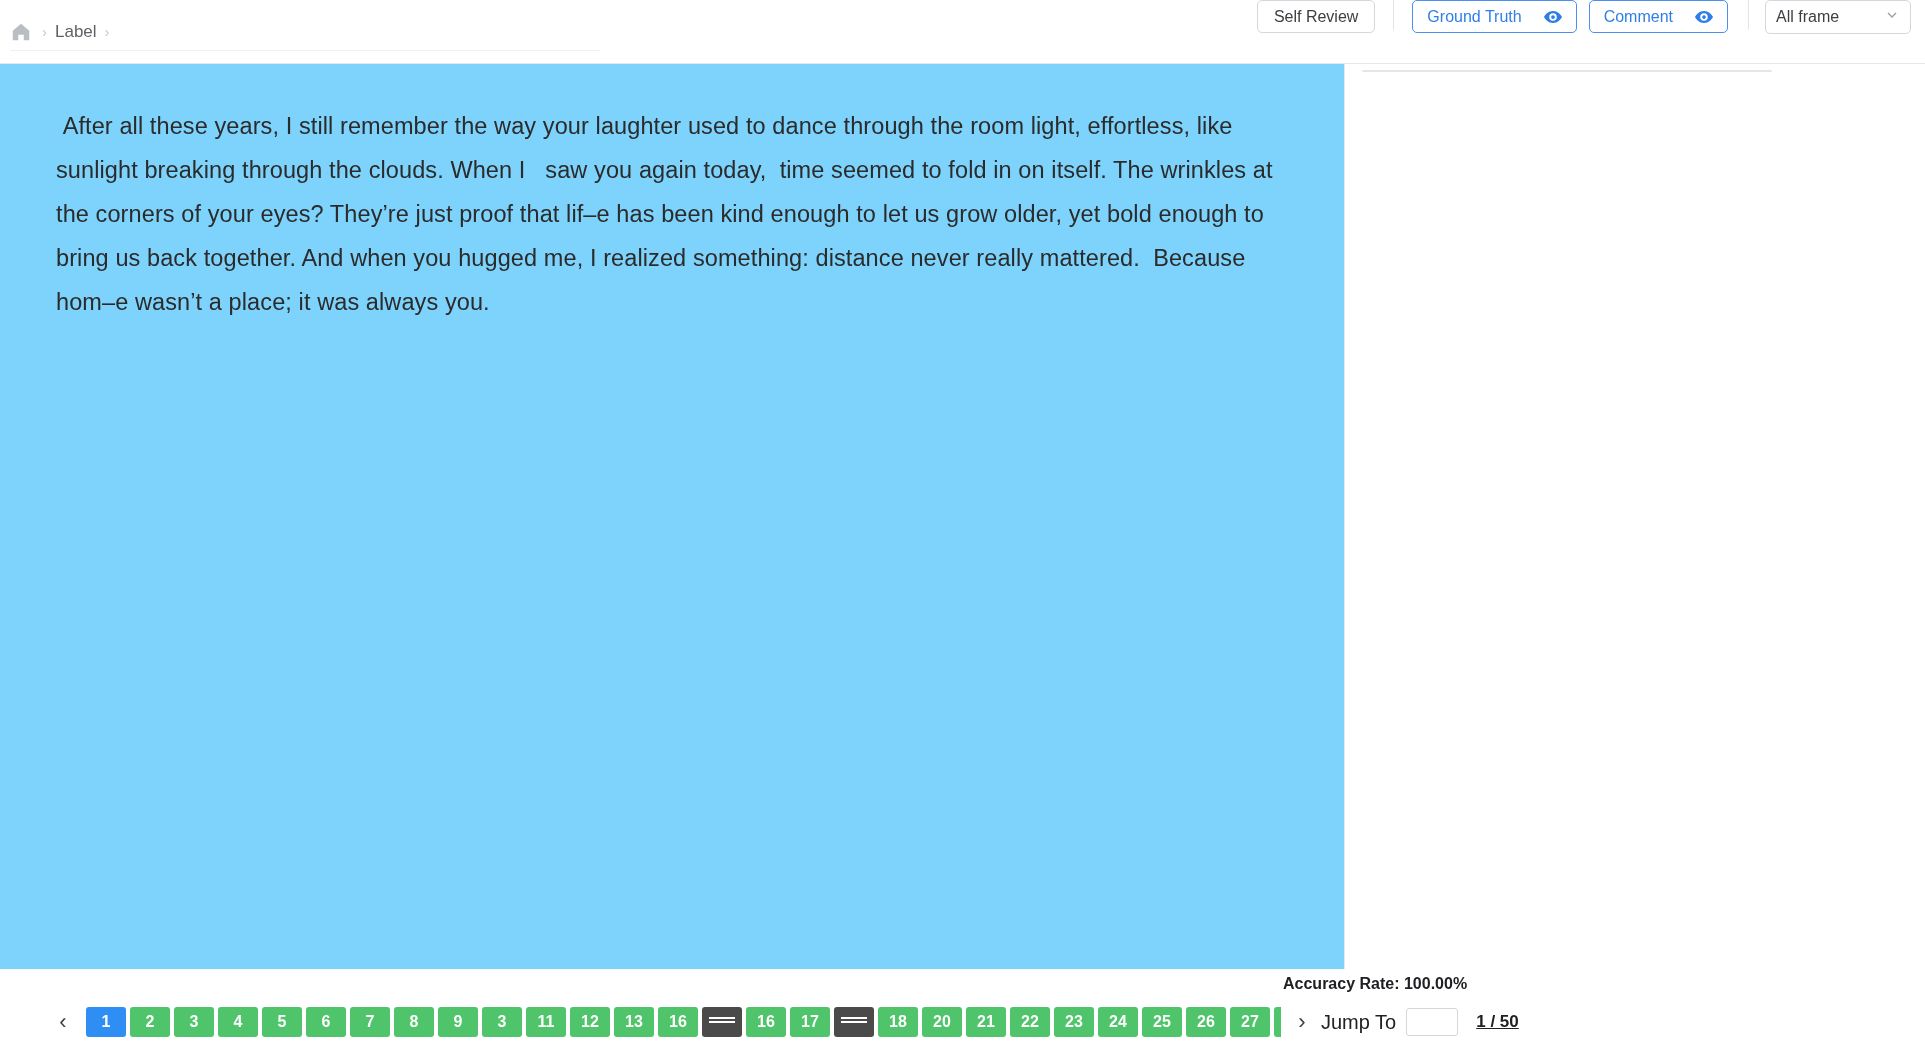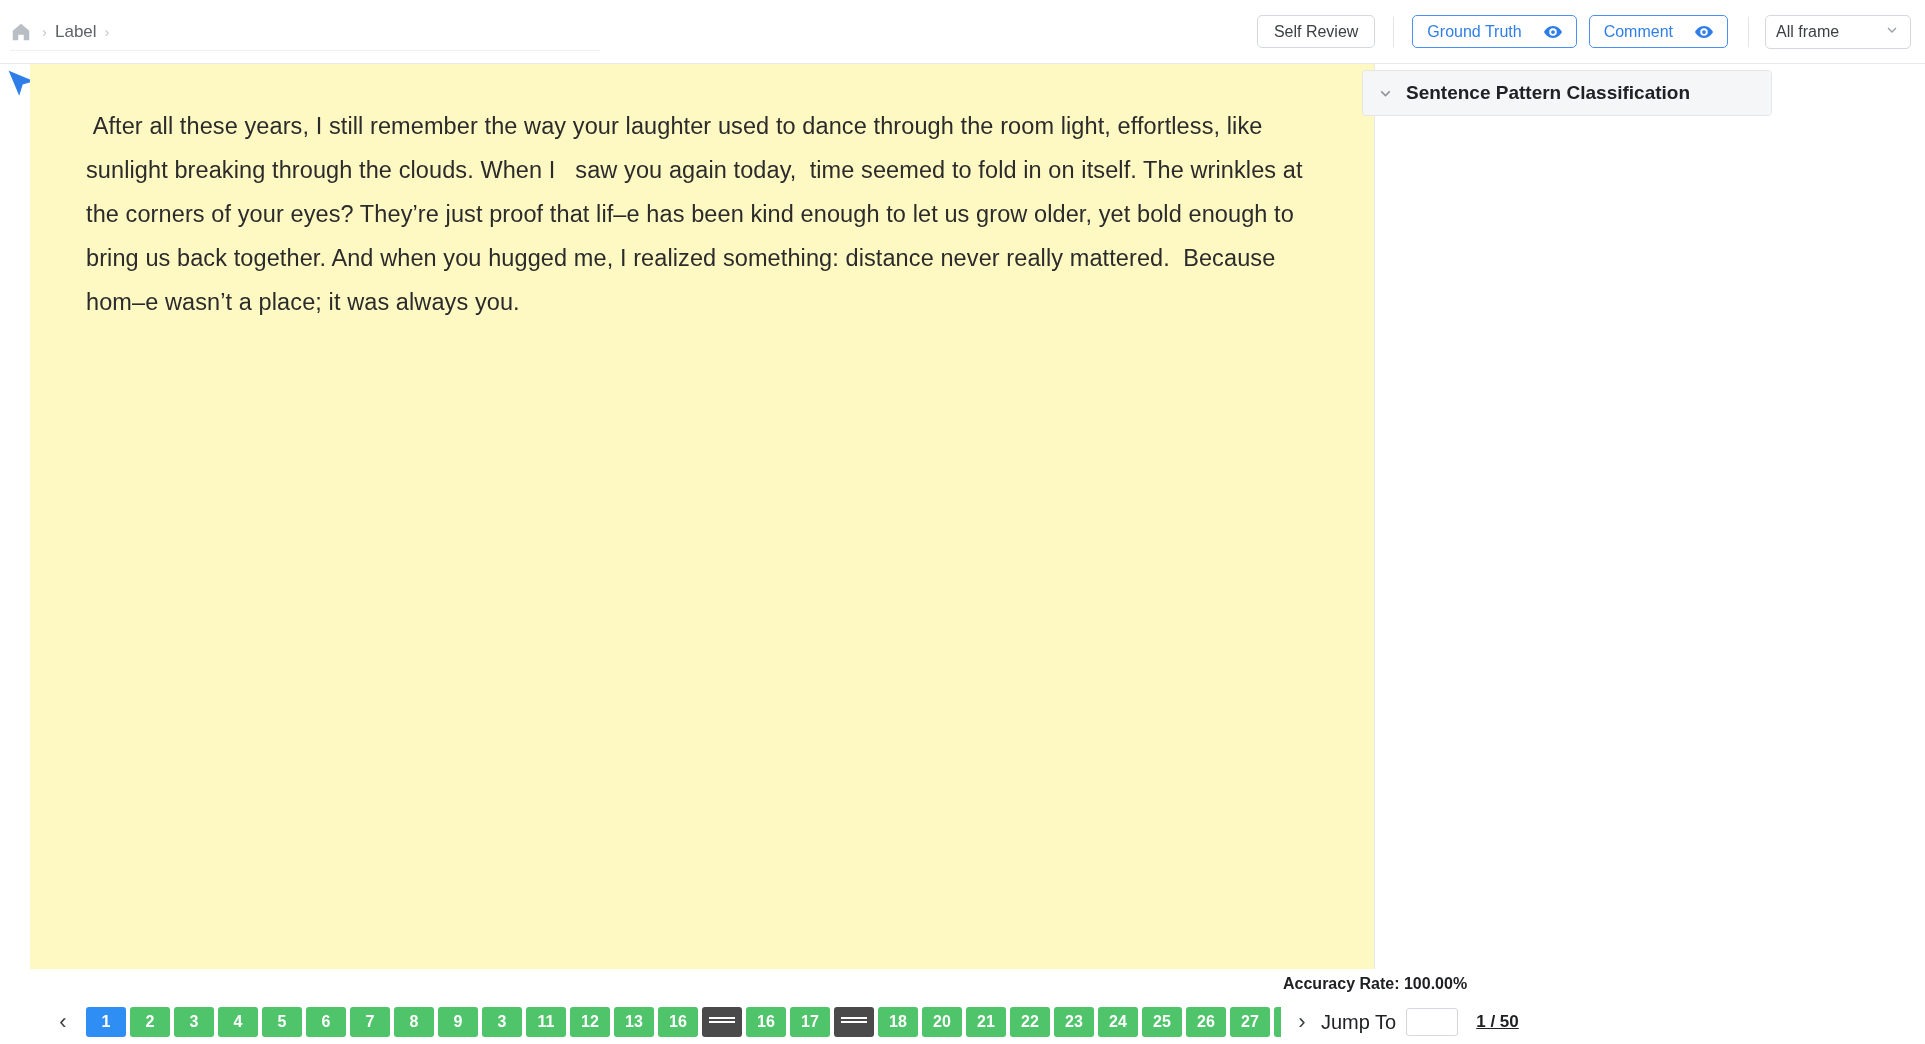--- a/index.html
+++ b/index.html
@@ -31,21 +31,21 @@
   }
   .crumb-sep { color: #c6cacd; font-size: 15px; margin: 0 8px; }
   .crumb-label { color: #5f6368; font-size: 17px; }
   .crumb-underline {
     position: absolute; left: 10px; top: 50px;
     width: 590px; height: 1px; background: #eef0f2;
   }
 
   .topbar-right {
     margin-left: auto;
-    display: flex; align-items: center;
+    display: flex; align-items: flex-start;
     height: 100%;
     padding-right: 14px;
   }
   .btn-self-review {
     height: 33px;
     padding: 0 16px;
     border: 1px solid #d4d8dc;
     border-radius: 5px;
     background: #ffffff;
     color: #3c4043;
@@ -96,23 +96,22 @@
     width: 34px; height: 34px;
     display: flex; align-items: center; justify-content: center;
     cursor: pointer;
   }
 
   
   .text-panel {
     position: absolute;
     left: 0; top: 64px;
     width: 1345px; height: 905px;
-    background: #fef9c3;
+    background: #7dd3fc;
     border-right: 1px solid #e6e8ea;
-    margin-left: 30px;
   }
   .doc-text {
     position: absolute;
     left: 56px; top: 40px;
     width: 1225px;
     font-size: 23.5px;
     line-height: 44px;
     color: #2b2b2b;
     letter-spacing: 0.1px;
     white-space: pre-wrap;
@@ -295,28 +294,20 @@
       <path d="M3 3l18 7.5-8 2.2-2.5 8z"></path>
     </svg>
 </div>
 
 <div class="text-panel">
   <div class="doc-text"> After all these years, I still remember the way your laughter used to dance through the room light, effortless, like sunlight breaking through the clouds. When I   saw you again today,  time seemed to fold in on itself. The wrinkles at the corners of your eyes? They’re just proof that lif–e has been kind enough to let us grow older, yet bold enough to bring us back together. And when you hugged me, I realized something: distance never really mattered.  Because hom–e wasn’t a place; it was always you.</div>
 </div>
 
 <div class="right-panel">
   <div class="panel-card">
-    <div class="panel-header">
-      <span class="chev-down">
-        <svg width="17" height="17" viewBox="0 0 24 24" fill="none" stroke="currentColor" stroke-width="2">
-            <path d="M6 9l6 6 6-6"></path>
-          </svg>
-      </span>
-      <span class="panel-title">Sentence Pattern Classification</span>
-    </div>
   </div>
 </div>
 
 <div class="accuracy">Accuracy Rate: 100.00%</div>
 
 <div class="bottombar">
   <div class="nav-arrow">‹</div>
   <div class="pages" id="pages">
       <div class="page-chip active">1</div>
       <div class="page-chip">2</div>

